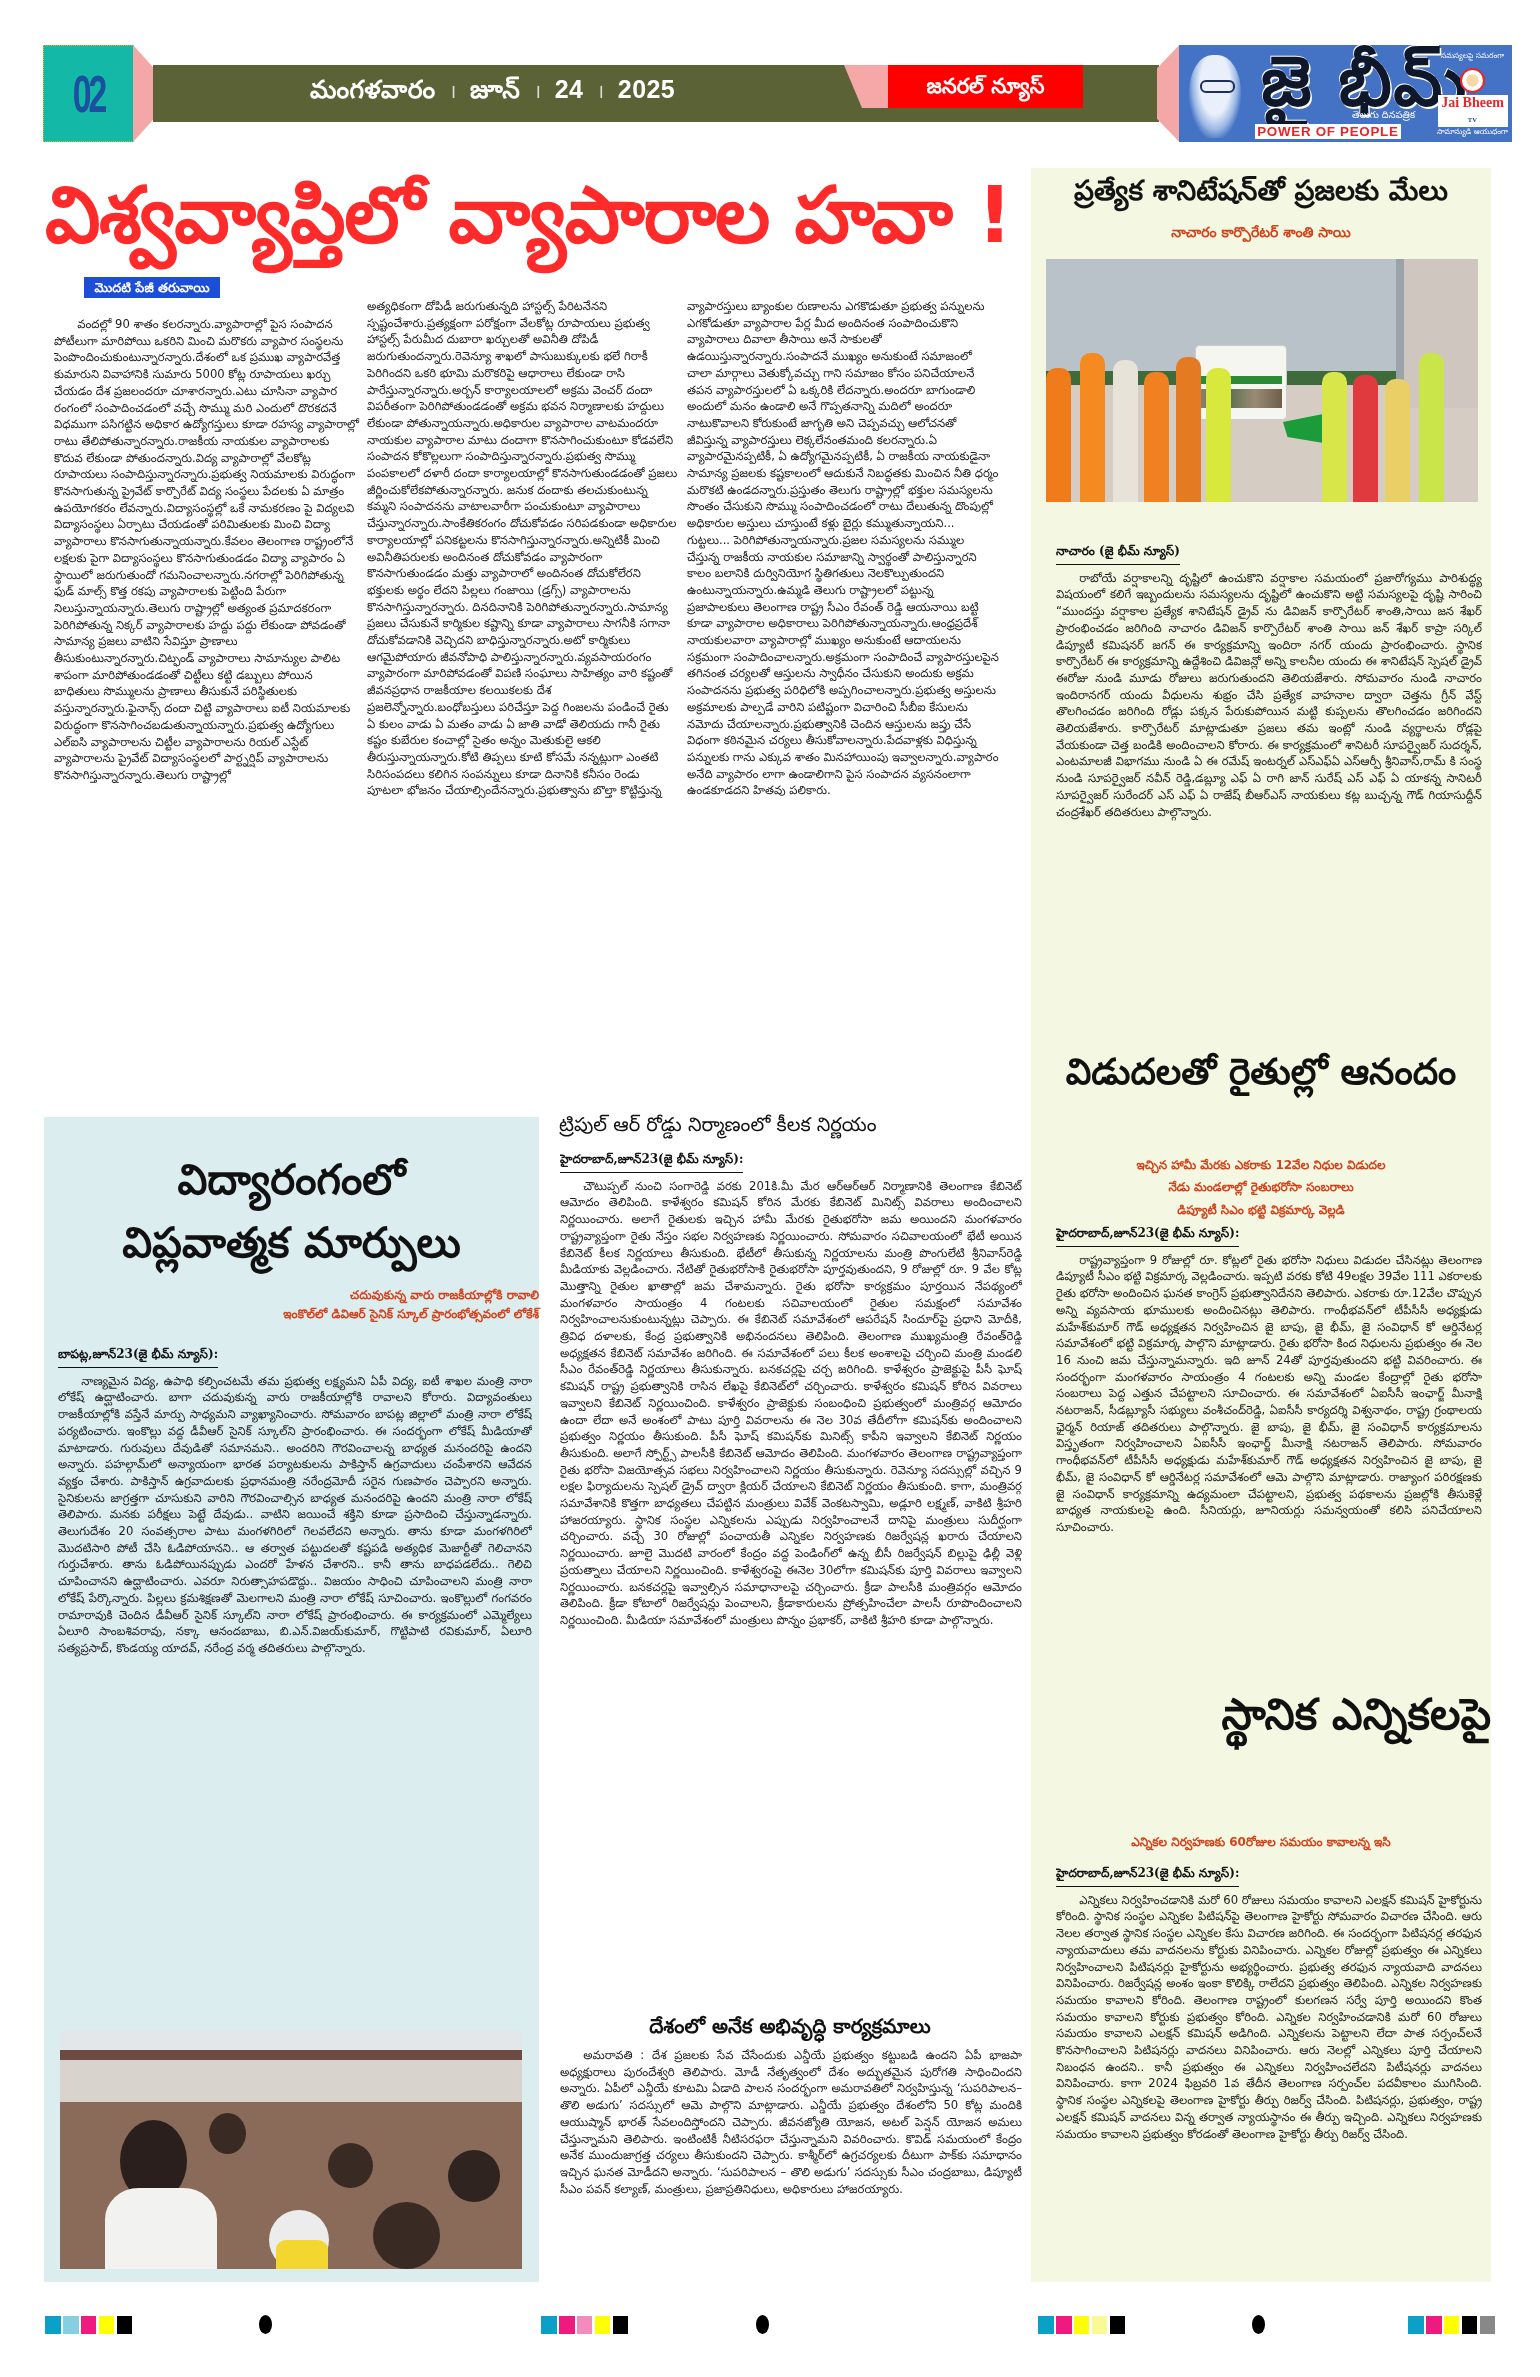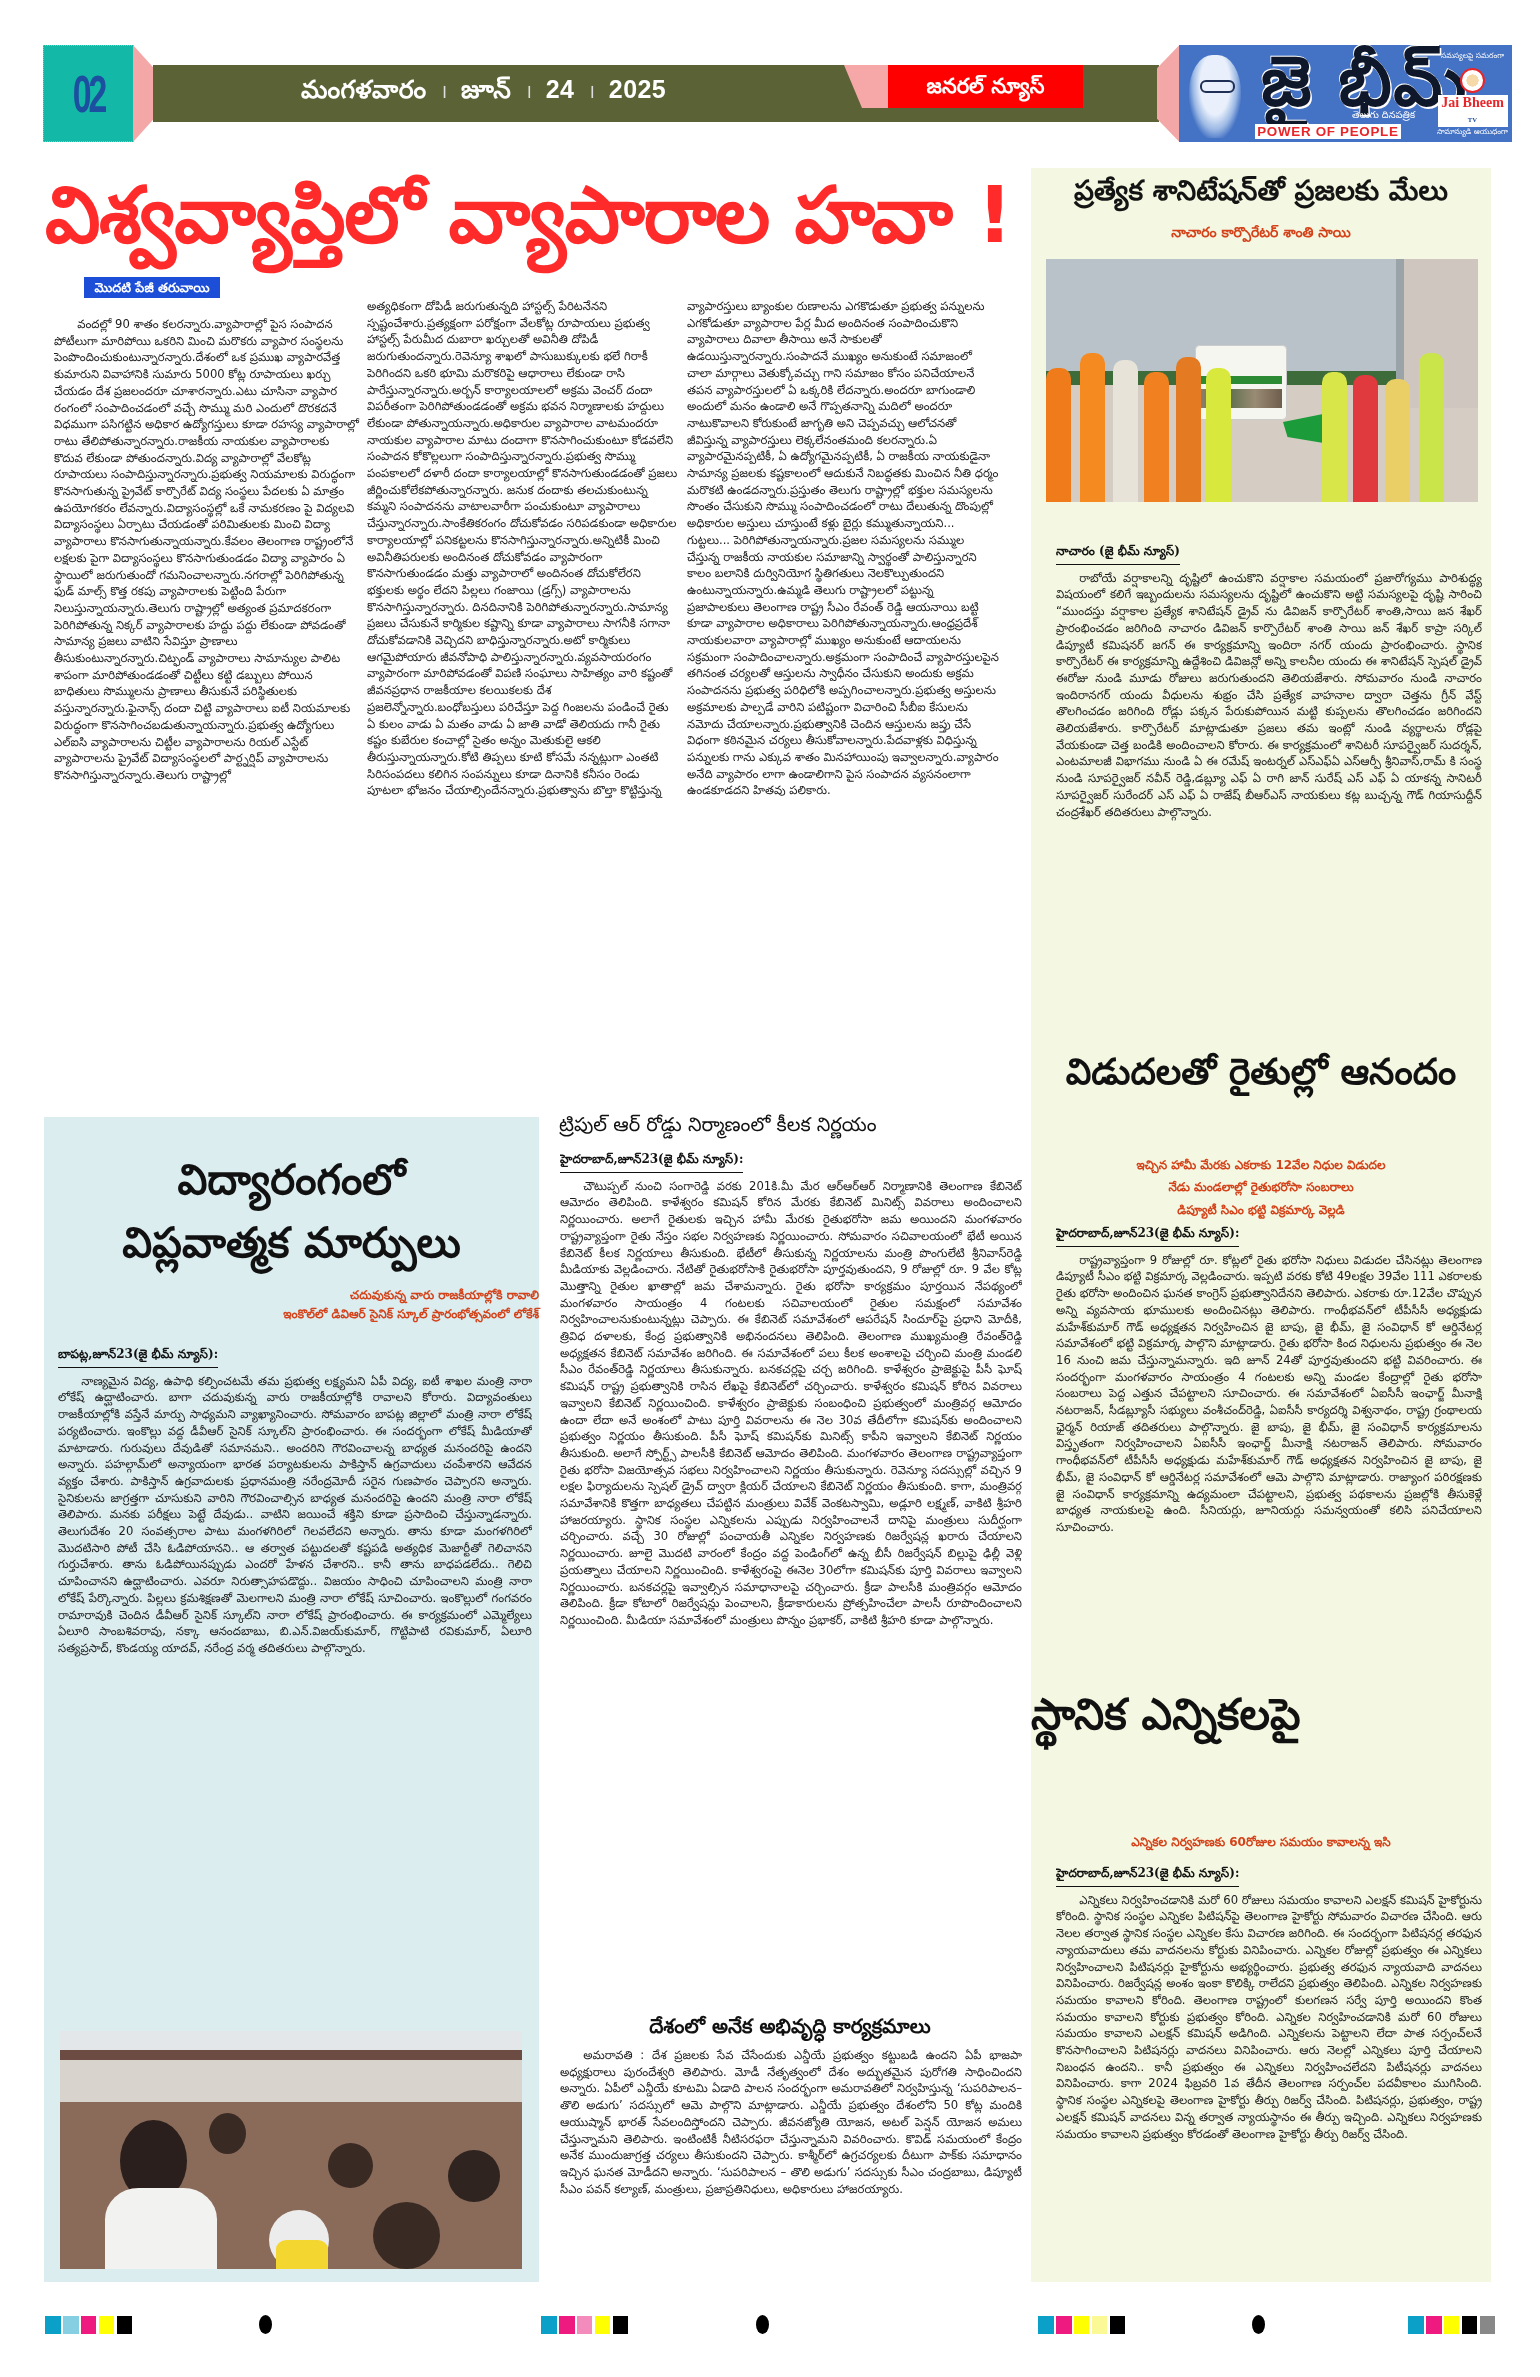--- a/index.html
+++ b/index.html
@@ -15,21 +15,21 @@
     position: absolute; left: 0; right: 0; top: 18px; text-align: center;
     font-family: "Liberation Sans", sans-serif; font-weight: bold; font-size: 52px;
     color: #1c4fa0; letter-spacing: -4.5px; transform: scaleX(0.65);
   }
   .page-no-wing { position: absolute; left: 133px; top: 45px; width: 21px; height: 97px;
     background: #f4a7a7; clip-path: polygon(0 0, 100% 24%, 100% 76%, 0 100%); }
   .date-band {
     position: absolute; left: 153px; top: 65px; width: 1006px; height: 57px; background: #5b6336;
   }
   .date-text {
-    position: absolute; left: 148px; top: 10.4px; color: #fff; font-weight: bold;
+    position: absolute; left: 157px; top: 10.4px; color: #fff; font-weight: bold;
     font-family: "Liberation Sans", sans-serif; font-size: 25px; letter-spacing: 0.4px;
   }
   .date-text .sep { font-weight: normal; font-size: 19.4px; margin: 0 6px; color: #ddd; }
   .section-tab-wedge { position: absolute; left: 844px; top: 65px; width: 45px; height: 43px;
     background: #f6a8a8; clip-path: polygon(0 0, 100% 0, 100% 100%, 40% 100%); }
   .section-tab {
     position: absolute; left: 888px; top: 65px; width: 195px; height: 43px; background: #ff0000;
     color: #fff; font-weight: bold; font-size: 21px; text-align: center; line-height: 43px;
   }
   .logo-wing { position: absolute; left: 1157px; top: 45px; width: 22.4px; height: 97px;
@@ -102,21 +102,21 @@
 
   .dateline { font-weight: bold; font-size: 12px; color: #111; display: inline-block;
     padding-bottom: 4.5px; border-bottom: 1.5px solid #111; margin-bottom: 4.5px; font-family: "DejaVu Serif", serif; }
 
   .sanit-body { left: 1056px; top: 543px; width: 426px; height: 492px; }
   .rythu-title { position: absolute; left: 1031px; top: 1049px; width: 460px; text-align: center;
     font-size: 36px; font-weight: bold; color: #111; line-height: 46px; }
   .rythu-sub { position: absolute; left: 1031px; top: 1154px; width: 460px; text-align: center;
     font-size: 12px; font-weight: bold; color: #d4421a; line-height: 22.4px; }
   .rythu-body { left: 1056px; top: 1225px; width: 426px; height: 462px; }
-  .sthan-title { position: absolute; left: 1031px; top: 1677px; width: 460px; text-align: left;
+  .sthan-title { position: absolute; left: 1031px; top: 1677px; width: 460px; text-align: right;
     font-size: 43px; font-weight: bold; color: #111; line-height: 75px; }
   .sthan-sub { position: absolute; left: 1031px; top: 1835px; width: 460px; text-align: center;
     font-size: 12px; font-weight: bold; color: #d4421a; }
   .sthan-body { left: 1056px; top: 1865px; width: 426px; height: 417px; }
 
   
   .edu-panel { position: absolute; left: 44px; top: 1117px; width: 495px; height: 1165px; background: #dcedf0; }
   .edu-title { position: absolute; left: 44px; top: 1148px; width: 495px; text-align: center;
     font-size: 42px; font-weight: bold; color: #111; line-height: 63px; }
   .edu-sub { position: absolute; left: 44px; top: 1286px; width: 495px; text-align: right;

